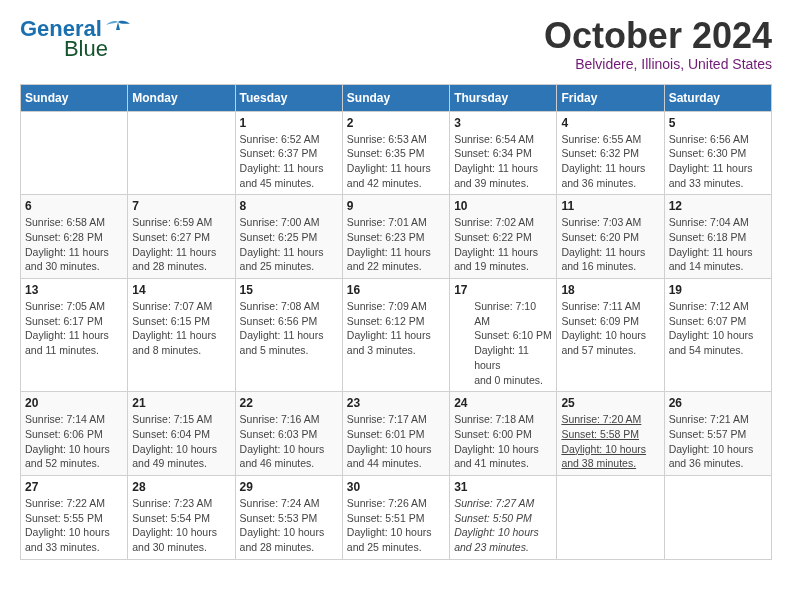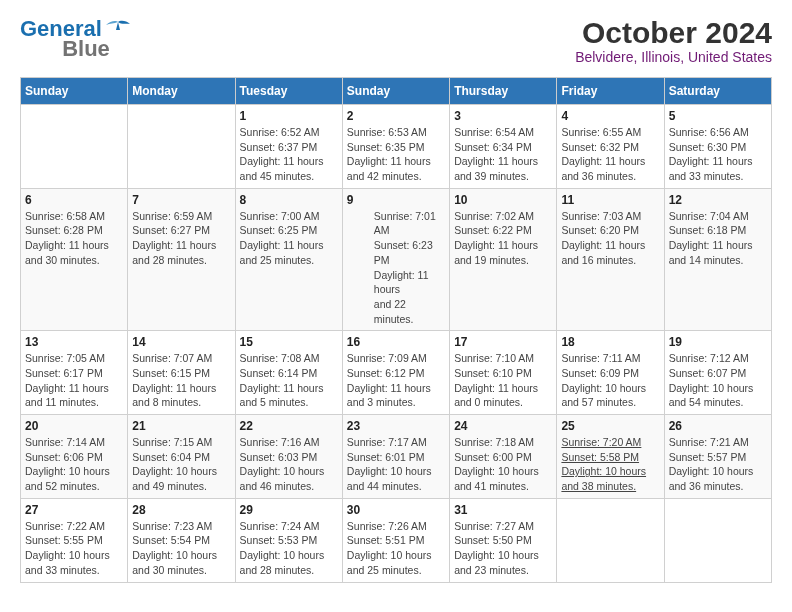--- a/index.html
+++ b/index.html
@@ -16,21 +16,21 @@
       align-items: flex-start;
       margin-bottom: 12px;
     }
     .logo {
       display: flex;
       flex-direction: column;
       align-items: center;
     }
     .title-block { text-align: right; }
     .main-title {
-      font-size: 30px;
+      font-size: 36px;
       font-weight: bold;
       color: #333;
       line-height: 1.1;
     }
     .subtitle {
       font-size: 14px;
       color: #701a75;
     }
     table {
       width: 100%;
@@ -78,21 +78,21 @@
     <div style="display:flex; align-items:center; gap:2px;">
       <span style="font-size:22px; font-weight:bold; color:#333;">
         <span style="color:#1a6faf;">General</span>
       </span>
       <svg width="28" height="18" viewBox="0 0 28 18">
         <path d="M14 2 C16 0, 22 0, 26 4 C22 3, 18 5, 14 2Z" fill="#1a6faf"></path>
         <path d="M14 2 C12 0, 6 1, 2 5 C6 3, 10 4, 14 2Z" fill="#5ba3d0"></path>
         <path d="M14 2 L12 10 L16 10 Z" fill="#1a6faf"></path>
       </svg>
     </div>
-    <span style="font-size:22px; font-weight:bold; color:#737373; margin-top:-6px;margin-left:20px;">Blue</span>
+    <span style="font-size:22px; font-weight:normal; color:#14532d; margin-top:-6px;margin-left:20px;">Blue</span>
   </div>
   <div class="title-block">
     <div class="main-title">October 2024</div>
     <div class="subtitle">Belvidere, Illinois, United States</div>
   </div>
 </div>
 
 <table>
   <thead>
     <tr id="header-row">
@@ -162,21 +162,21 @@
         </td>
         <td>
           <span class="day-num">8</span>
           <div class="day-detail" style="white-space: pre-line;">Sunrise: 7:00 AM
 Sunset: 6:25 PM
 Daylight: 11 hours
 and 25 minutes.</div>
         </td>
         <td>
           <span class="day-num">9</span>
-          <div class="day-detail" style="white-space: pre-line; margin-left: 27px;">Sunrise: 7:01 AM
+          <div class="day-detail" style="white-space: pre-line;">Sunrise: 7:01 AM
 Sunset: 6:23 PM
 Daylight: 11 hours
 and 22 minutes.</div>
         </td>
         <td>
           <span class="day-num">10</span>
           <div class="day-detail" style="white-space: pre-line;">Sunrise: 7:02 AM
 Sunset: 6:22 PM
 Daylight: 11 hours
 and 19 minutes.</div>
@@ -207,34 +207,34 @@
         <td>
           <span class="day-num">14</span>
           <div class="day-detail" style="white-space: pre-line;">Sunrise: 7:07 AM
 Sunset: 6:15 PM
 Daylight: 11 hours
 and 8 minutes.</div>
         </td>
         <td>
           <span class="day-num">15</span>
           <div class="day-detail" style="white-space: pre-line;">Sunrise: 7:08 AM
-Sunset: 6:14 PM
+Sunset: 6:56 PM
 Daylight: 11 hours
 and 5 minutes.</div>
         </td>
         <td>
           <span class="day-num">16</span>
           <div class="day-detail" style="white-space: pre-line;">Sunrise: 7:09 AM
 Sunset: 6:12 PM
 Daylight: 11 hours
 and 3 minutes.</div>
         </td>
         <td>
           <span class="day-num">17</span>
-          <div class="day-detail" style="white-space: pre-line;">Sunrise: 7:10 AM
+          <div class="day-detail" style="white-space: pre-line; margin-left: 20px;">Sunrise: 7:10 AM
 Sunset: 6:10 PM
 Daylight: 11 hours
 and 0 minutes.</div>
         </td>
         <td>
           <span class="day-num">18</span>
           <div class="day-detail" style="white-space: pre-line;">Sunrise: 7:11 AM
 Sunset: 6:09 PM
 Daylight: 10 hours
 and 57 minutes.</div>
@@ -322,21 +322,21 @@
         </td>
         <td>
           <span class="day-num">30</span>
           <div class="day-detail" style="white-space: pre-line;">Sunrise: 7:26 AM
 Sunset: 5:51 PM
 Daylight: 10 hours
 and 25 minutes.</div>
         </td>
         <td>
           <span class="day-num">31</span>
-          <div class="day-detail" style="white-space: pre-line;">Sunrise: 7:27 AM
+          <div class="day-detail" style="white-space: pre-line; font-style: italic;">Sunrise: 7:27 AM
 Sunset: 5:50 PM
 Daylight: 10 hours
 and 23 minutes.</div>
         </td>
         <td class="empty-cell"></td>
         <td class="empty-cell"></td>
       </tr>
     </tbody>
 </table>
 

